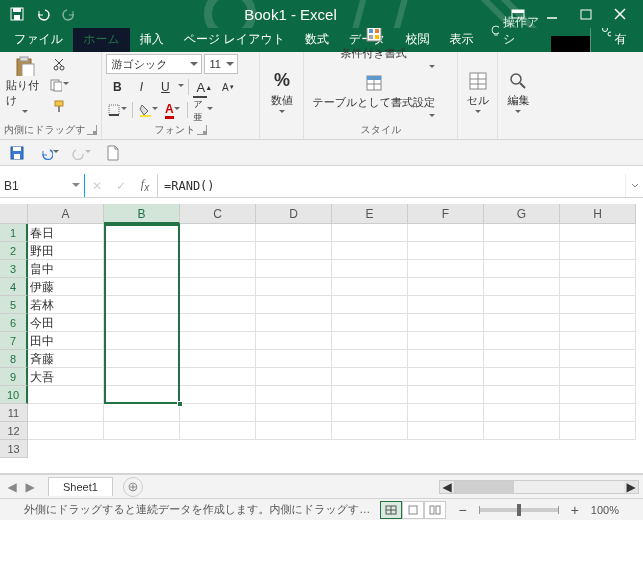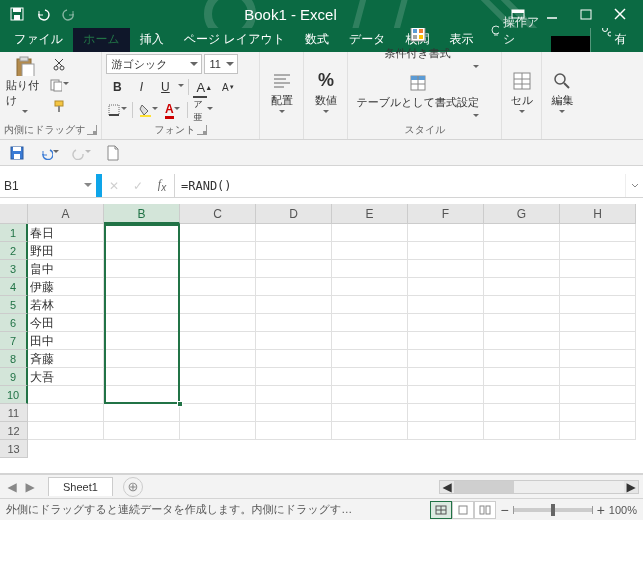--- a/index.html
+++ b/index.html
@@ -41,21 +41,21 @@
 
 .styles-list { display:flex; flex-direction:column; gap:2px; font-size:11px; }
 .style-item { display:flex; align-items:center; gap:4px; padding:1px 4px; white-space:nowrap;flex-direction:column; }
 .style-item .caret { margin-left:auto; }
 
 
 .qat2 { height:26px; background:#f3f3f3; border-bottom:1px solid #d4d4d4; display:flex; align-items:center; padding:0 6px; gap:10px; }
 
 
 .formulabar { height:24px; border-bottom:1px solid #d4d4d4; display:flex; align-items:stretch; background:#fff; }
-.namebox { width:102px; border-right:6px solid #0ea5e9; display:flex; align-items:center; padding:0 4px; font-size:12px; position:relative; }
+.namebox { width:85px; border-right:1px solid #0ea5e9; display:flex; align-items:center; padding:0 4px; font-size:12px; position:relative; }
 .namebox::after { content:""; position:absolute; right:4px; top:9px; border:4px solid transparent; border-top-color:#888; }
 .fx-btns { display:flex; align-items:center; border-right:1px solid #d4d4d4; }
 .fx-btn { width:24px; display:flex; align-items:center; justify-content:center; color:#888; height:100%; }
 .fx-label { font-style:italic; font-family:"Times New Roman",serif; color:#666; }
 .formula-input { flex:1; padding:0 6px; display:flex; align-items:center; font-size:12px; font-family:Consolas,monospace; }
 .formula-expand { width:18px; display:flex; align-items:center; justify-content:center; color:#888; border-left:1px solid #eee; }
 
 
 .gridwrap { position:relative; height:270px; background:#fff; overflow:hidden; border-bottom:1px solid #d4d4d4; }
 .corner { position:absolute; left:0; top:0; width:28px; height:20px; background:#e6e6e6; border-right:1px solid #ccc; border-bottom:1px solid #ccc; }
@@ -78,21 +78,21 @@
 .sheetnav .nbtn { width:16px; height:16px; display:flex; align-items:center; justify-content:center; color:#888; }
 .sheettab { padding:3px 14px; background:#fff; border:1px solid #ccc; border-bottom:none; font-size:11px; margin-left:6px; }
 .addsheet { width:20px; height:20px; border:1px solid #ccc; border-radius:10px; display:flex; align-items:center; justify-content:center; margin-left:10px; color:#888; font-size:13px; }
 .hscroll-region { flex:1; display:flex; align-items:center; justify-content:flex-end; padding-right:4px; gap:2px; }
 .hscroll { width:200px; height:14px; background:#eee; border:1px solid #ccc; position:relative; }
 .hscroll .thumb { position:absolute; left:0; top:0; bottom:0; width:60px; background:#cfcfcf; }
 .hscroll .arr { position:absolute; top:0; bottom:0; width:14px; background:#e6e6e6; display:flex; align-items:center; justify-content:center; }
 .hscroll .arr.l { left:0; } .hscroll .arr.r { right:0; }
 
 
-.statusbar { height:22px; background:#f3f3f3; border-top:1px solid #d4d4d4; display:flex; align-items:center; font-size:11px; color:#555; padding:0 6px; gap:0; }
+.statusbar { height:22px; background:#f3f3f3; border-top:1px solid #d4d4d4; display:flex; align-items:center; font-size:11px; color:#555; padding:0 24px; gap:8px; }
 .statusbar .msg { flex:1; white-space:nowrap; overflow:hidden; text-overflow:ellipsis; }
 .viewbtns { display:flex; gap:0; }
 .viewbtn { width:22px; height:18px; border:1px solid #ccc; display:flex; align-items:center; justify-content:center; background:#fff; }
 .viewbtn.active { background:#dcebe2; border-color:#217346; }
 .zoom-slider { width:80px; height:4px; background:#ccc; position:relative; }
 .zoom-slider .zthumb { position:absolute; left:38px; top:-4px; width:4px; height:12px; background:#666; }
 .zoom-slider::before, .zoom-slider::after { content:""; position:absolute; width:1px; height:8px; background:#999; top:-2px; }
 .zoom-slider::before { left:0; } .zoom-slider::after { right:0; }
 
 svg { display:block; }
@@ -268,35 +268,20 @@
             <span class="caret-down"></span>
           </div>
       </div>
     </div>
     <div class="group-label">
         <span>フォント</span> 
         <span class="launcher"></span>
       </div>
   </div>
 
-  <div class="group" style="width:44px">
-    <div class="group-body">
-      <div class="bigbtn">
-        <svg width="20" height="20">
-            <line x1="2" y1="4" x2="18" y2="4" stroke="#666"></line>
-            <line x1="2" y1="8" x2="14" y2="8" stroke="#666"></line>
-            <line x1="2" y1="12" x2="18" y2="12" stroke="#666"></line>
-            <line x1="2" y1="16" x2="12" y2="16" stroke="#666"></line>
-          </svg>
-        <span>配置</span>
-        <span class="caret-down"></span>
-      </div>
-    </div>
-    <div class="group-label"></div>
-  </div>
 
   <div class="group" style="width:44px">
     <div class="group-body">
       <div class="bigbtn">
         <span style="font-size:18px;font-weight:bold">%</span>
         <span>数値</span>
         <span class="caret-down"></span>
       </div>
     </div>
     <div class="group-label"></div>

